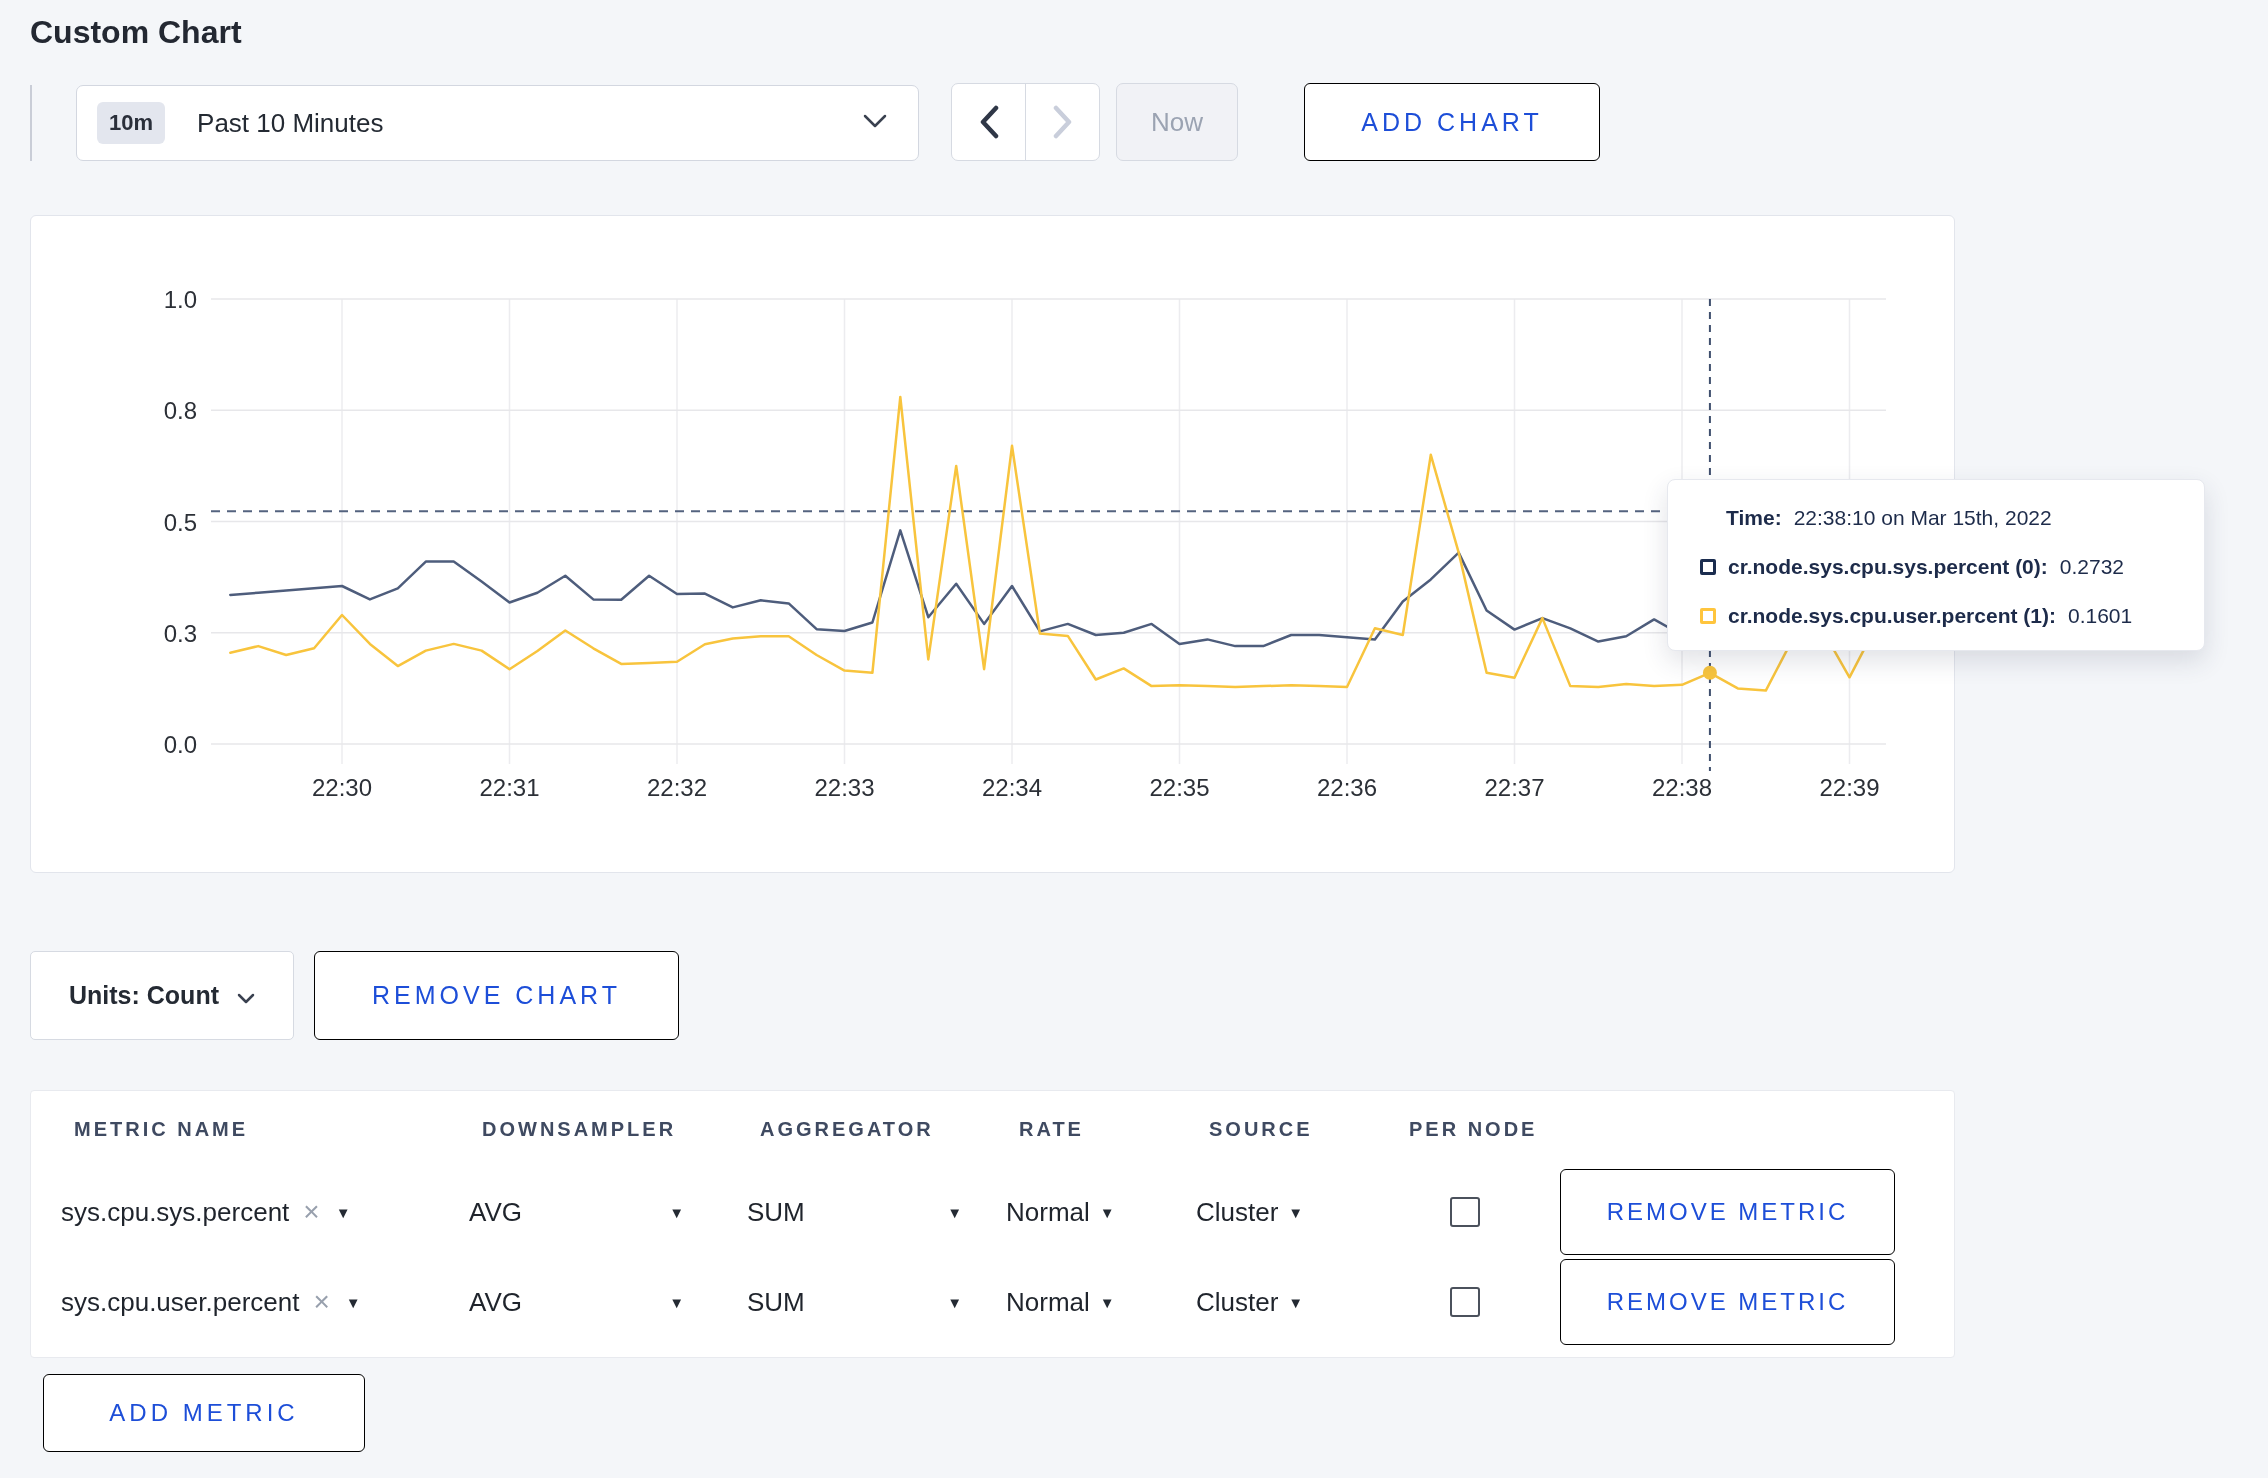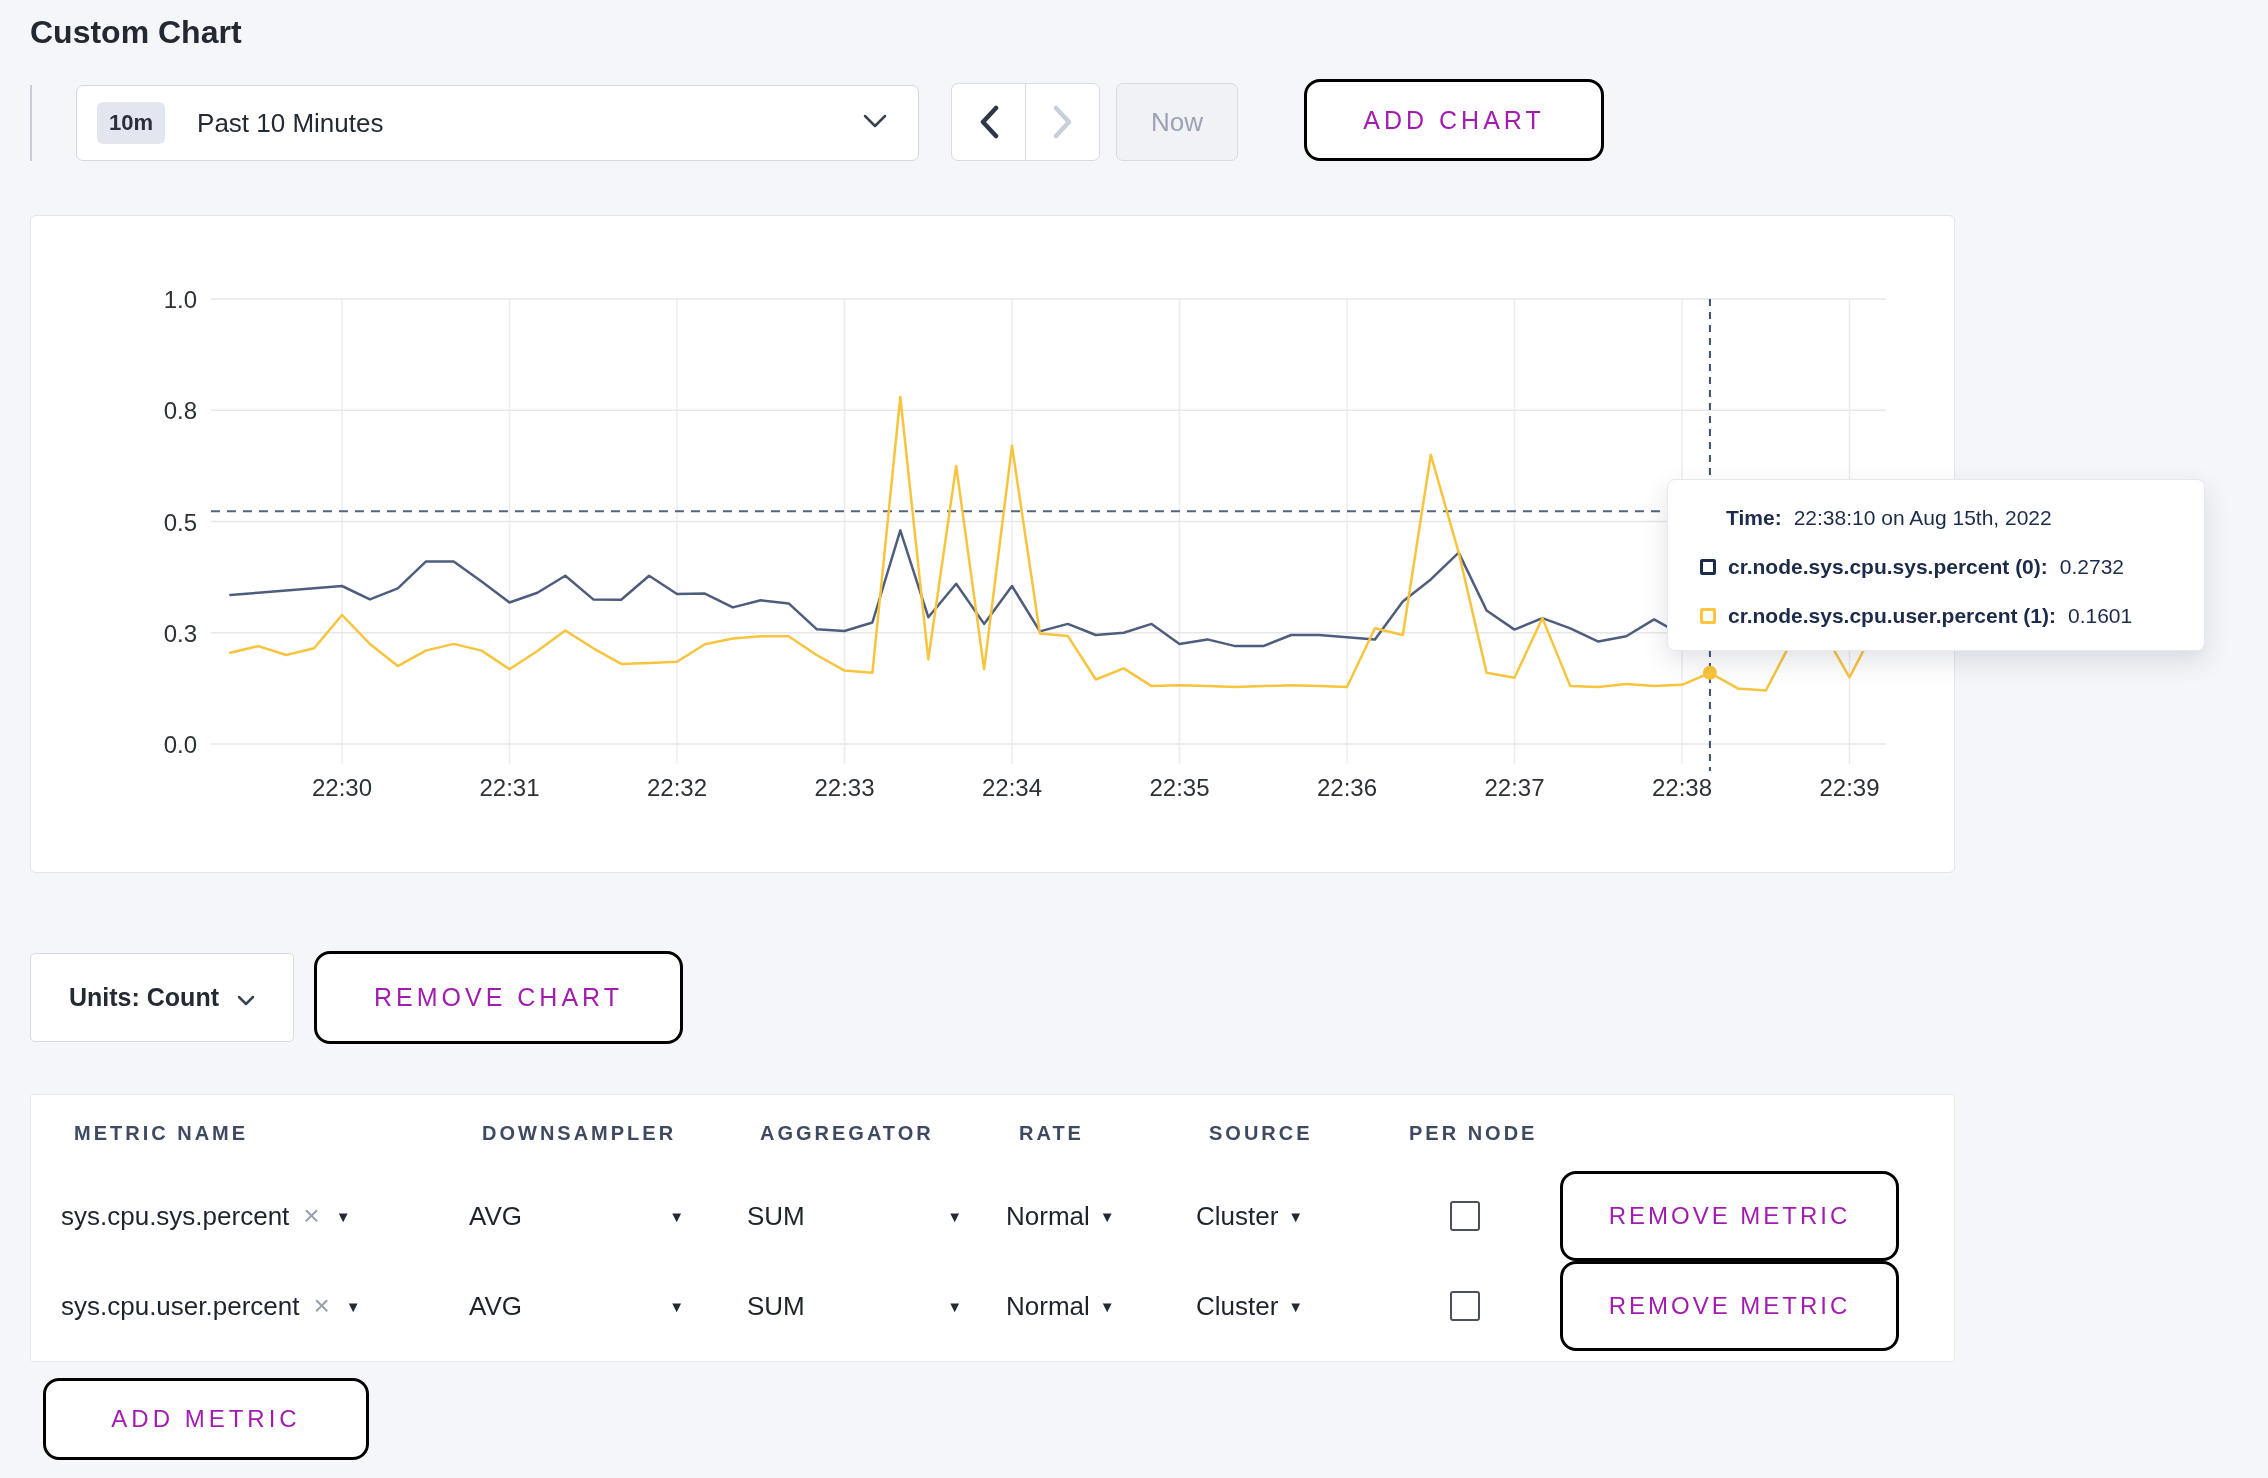--- a/index.html
+++ b/index.html
@@ -13,22 +13,22 @@
   .time-select{margin-left:44px;width:843px;height:76px;background:#fff;border:1px solid #d3d7e0;
                border-radius:7px;display:flex;align-items:center;padding:0 30px 0 20px;box-sizing:border-box;cursor:pointer;}
   .time-badge{background:#e3e6ee;border-radius:6px;padding:8px 12px;font-size:22px;font-weight:bold;color:#2a2f3a;}
   .time-label{margin-left:32px;font-size:26px;color:#242a33;}
   .spacer{flex:1;}
   .nav-group{margin-left:32px;display:flex;height:76px;border:1px solid #d6dae2;border-radius:7px;background:#fff;overflow:hidden;}
   .nav-cell{width:73px;display:flex;align-items:center;justify-content:center;cursor:pointer;}
   .nav-cell.first{border-right:1px solid #d6dae2;}
   .now-btn{margin-left:16px;width:120px;height:76px;border:1px solid #d6dae2;border-radius:7px;background:#f1f2f6;
            display:flex;align-items:center;justify-content:center;font-size:26px;color:#9ba3b2;}
-  .blue-btn{display:flex;align-items:center;justify-content:center;background:#fff;border:3px solid #000000;
-            border-radius:16px;color:#a21caf;font-size:25px;letter-spacing:4px;font-weight:500;cursor:pointer;}
+  .blue-btn{display:flex;align-items:center;justify-content:center;background:#fff;border:1px solid #000000;
+            border-radius:6px;color:#1d4ed8;font-size:25px;letter-spacing:4px;font-weight:500;cursor:pointer;}
   .add-chart{margin-left:66px;width:294px;height:76px;}
 
   
   .chart-panel{position:relative;margin:54px 0 0 30px;width:1925px;height:658px;background:#fff;
                border:1px solid #e2e5ec;border-radius:6px;box-sizing:border-box;}
   .chart-panel svg{position:absolute;left:0;top:0;}
   .xlab,.ylab{font-family:"Liberation Sans",sans-serif;font-size:24px;fill:#2c3037;}
 
   
   .tooltip{position:absolute;left:1636px;top:263px;width:538px;height:172px;background:#fff;
@@ -139,21 +139,21 @@
         <polyline points="199.3,378.9 227.3,376.7 255.2,374.5 283.1,372.3 311.0,370.0 338.9,383.4 366.8,372.3 394.8,345.6 422.7,345.6 450.6,365.6 478.5,386.5 506.4,376.7 534.3,359.8 562.3,383.4 590.2,383.8 618.1,359.8 646.0,378.0 673.9,377.6 701.8,391.4 729.8,384.3 757.7,387.4 785.6,413.2 813.5,415.0 841.4,406.5 869.3,314.4 897.3,401.2 925.2,367.8 953.1,407.9 981.0,370.0 1008.9,415.4 1036.8,407.9 1064.8,419.0 1092.7,416.8 1120.6,407.9 1148.5,427.9 1176.4,423.4 1204.3,430.1 1232.3,430.1 1260.2,419.0 1288.1,419.0 1316.0,421.2 1343.9,423.4 1371.8,385.6 1399.8,363.4 1427.7,336.6 1455.6,394.5 1483.5,413.6 1511.4,402.1 1539.3,412.3 1567.3,425.6 1595.2,420.3 1623.1,403.4 1651.0,419.0 1678.9,406.4 1706.8,416.8 1734.8,412.3 1762.7,407.9 1790.6,401.2 1818.5,394.5 1846.4,396.7" fill="none" stroke="#4e5d7c" stroke-width="2.5" stroke-linejoin="round" stroke-linecap="round"></polyline>
         <polyline points="199.3,436.8 227.3,430.1 255.2,439.0 283.1,432.3 311.0,399.0 338.9,427.9 366.8,450.1 394.8,434.6 422.7,427.9 450.6,434.6 478.5,453.2 506.4,435.0 534.3,414.5 562.3,432.3 590.2,447.9 618.1,447.0 646.0,445.7 673.9,428.3 701.8,422.5 729.8,420.3 757.7,420.3 785.6,439.0 813.5,454.6 841.4,456.8 869.3,180.9 897.3,443.4 925.2,249.9 953.1,453.2 981.0,229.8 1008.9,417.6 1036.8,419.9 1064.8,463.5 1092.7,452.4 1120.6,470.1 1148.5,469.3 1176.4,470.1 1204.3,471.0 1232.3,470.1 1260.2,469.3 1288.1,470.1 1316.0,471.0 1343.9,412.3 1371.8,419.0 1399.8,238.8 1427.7,336.6 1455.6,456.8 1483.5,461.7 1511.4,402.1 1539.3,470.1 1567.3,471.0 1595.2,467.9 1623.1,470.1 1651.0,468.8 1678.9,456.8 1706.8,472.4 1734.8,474.6 1762.7,421.2 1790.6,412.3 1818.5,461.3 1846.4,407.9" fill="none" stroke="#f8c43d" stroke-width="2.5" stroke-linejoin="round" stroke-linecap="round"></polyline>
         <line x1="1678.9166666666665" y1="83" x2="1678.9166666666665" y2="555" stroke="#3f4f6e" stroke-width="2" stroke-dasharray="7 6"></line>
         <circle cx="1678.9166666666665" cy="406.426" r="7" fill="#3a4a68"></circle>
         <circle cx="1678.9166666666665" cy="456.7555" r="7" fill="#f8c43d"></circle>
       </svg>
 
     <div class="tooltip">
       <div class="tt-row">
         <span class="tt-time-label">Time:</span>
-        <span class="tt-value">22:38:10 on Aug 15th, 2022</span>
+        <span class="tt-value">22:38:10 on Mar 15th, 2022</span>
       </div>
       <div class="tt-row">
         <span class="tt-square" style="border-color: rgb(27, 45, 79);"></span>
         <span class="tt-label">cr.node.sys.cpu.sys.percent (0):</span>
         <span class="tt-value">0.2732</span>
       </div>
       <div class="tt-row">
         <span class="tt-square" style="border-color: rgb(255, 197, 61);"></span>
         <span class="tt-label">cr.node.sys.cpu.user.percent (1):</span>
         <span class="tt-value">0.1601</span>

